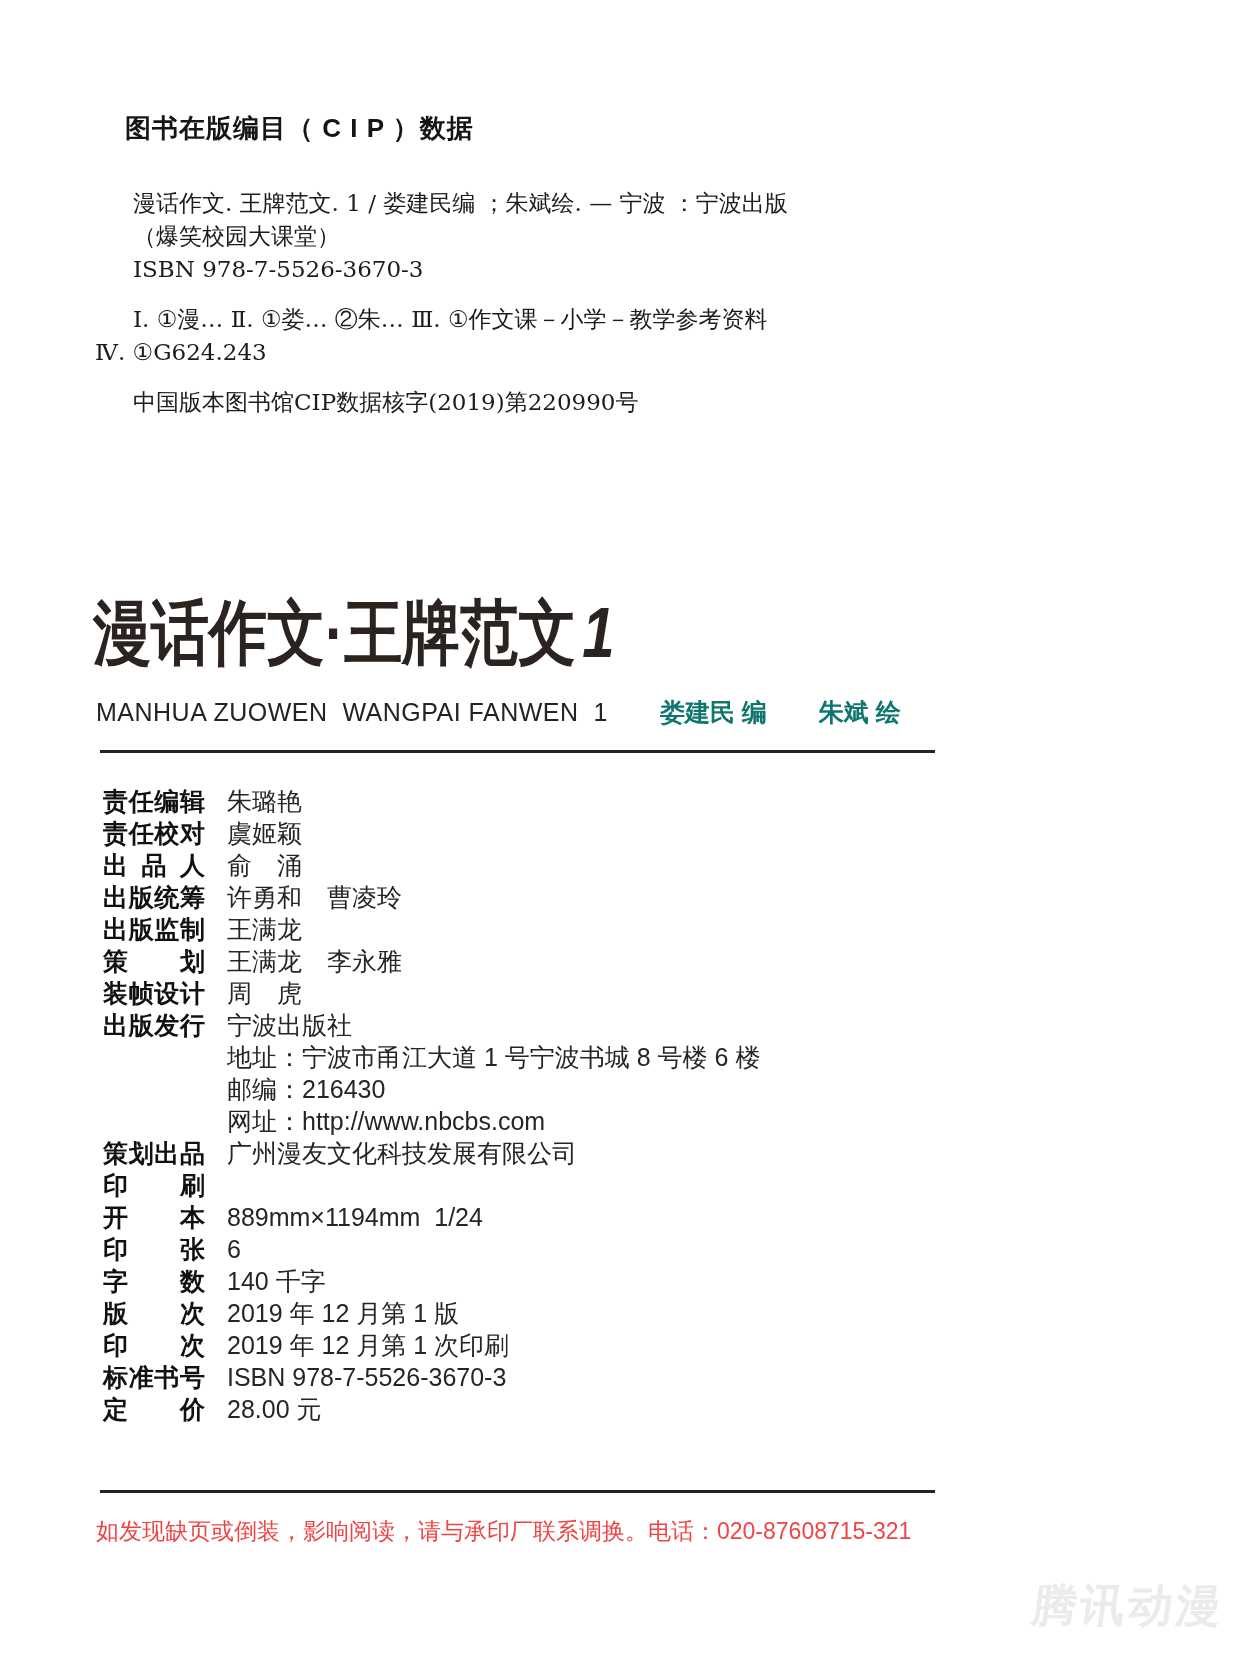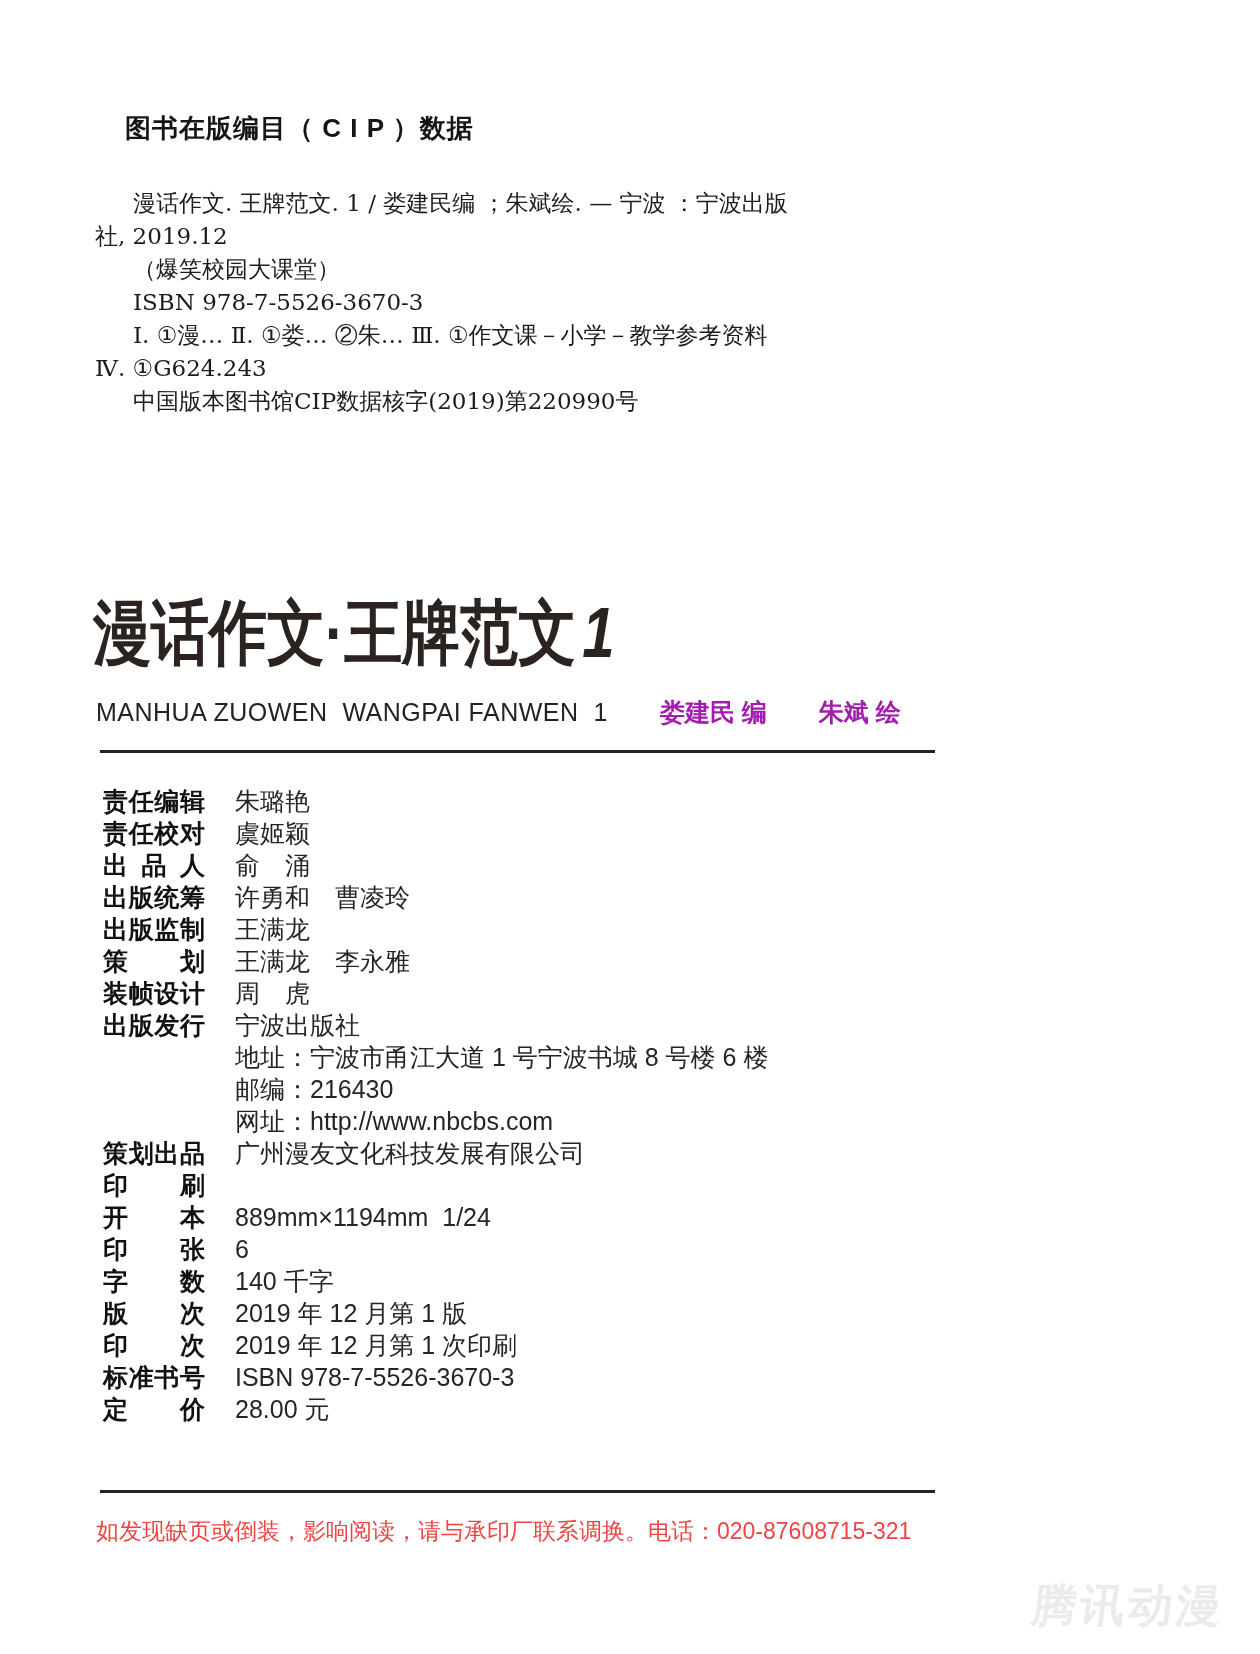--- a/index.html
+++ b/index.html
@@ -30,21 +30,21 @@
     font-weight: bold;
     font-size: 26px;
     letter-spacing: 1px;
     color: #151515;
     margin-left: 30px;
     margin-bottom: 42px;
     white-space: pre;
   }
   .cip-line { white-space: pre; }
   .cip-line.indent { padding-left: 38px; }
-  .cip-line.gap-before { }
+  .cip-line.gap-before { margin-top: 17px; }
 
   
   .book-title {
     position: absolute;
     left: 93px;
     top: 586px;
     font-weight: 900;
     font-size: 58px;
     letter-spacing: 0px;
     color: #2b2320;
@@ -59,21 +59,21 @@
     left: 96px;
     top: 696px;
     display: flex;
     align-items: baseline;
     font-size: 25px;
     color: #232323;
     white-space: pre;
     gap: 24px;
   }
   .pinyin { letter-spacing: 0.5px; }
-  .credit { font-weight: bold; margin-left: 28px; color: #a21caf; }
+  .credit { font-weight: bold; margin-left: 28px; color: #0f766e; }
 
   
   .rule {
     position: absolute;
     left: 100px;
     width: 835px;
     height: 3px;
     background: #232323;
   }
   .rule-top { top: 750px; }
@@ -81,21 +81,21 @@
 
   
   .colophon {
     position: absolute;
     left: 103px;
     top: 785px;
     font-size: 25px;
     line-height: 32px;
     color: #252525;
   }
-  .c-row { display: flex; gap: 8px; }
+  .c-row { display: flex; }
   .c-label {
     display: inline-block;
     width: 102px;
     flex: 0 0 102px;
     font-weight: bold;
     color: #111;
     text-align: justify;
     text-align-last: justify;
     -moz-text-align-last: justify;
   }
@@ -125,21 +125,20 @@
   }
 </style>
 </head>
 <body>
 
 <div class="page">
 
   <div class="cip">
     <div class="cip-heading">图书在版编目（ C I P ）数据</div>
     <div class="cip-line indent">漫话作文. 王牌范文. 1 / 娄建民编 ；朱斌绘. — 宁波 ：宁波出版</div>
-    <div class="cip-line">社, 2019.12</div>
     <div class="cip-line indent">（爆笑校园大课堂）</div>
     <div class="cip-line indent">ISBN 978-7-5526-3670-3</div>
     <div class="cip-line indent gap-before">Ⅰ. ①漫… Ⅱ. ①娄… ②朱… Ⅲ. ①作文课－小学－教学参考资料</div>
     <div class="cip-line">Ⅳ. ①G624.243</div>
     <div class="cip-line indent gap-before">中国版本图书馆CIP数据核字(2019)第220990号</div>
   </div>
 
   <div class="book-title"><span>漫话作文·王牌范文</span><span class="title-num">1</span></div>
 
   <div class="title-subline">

